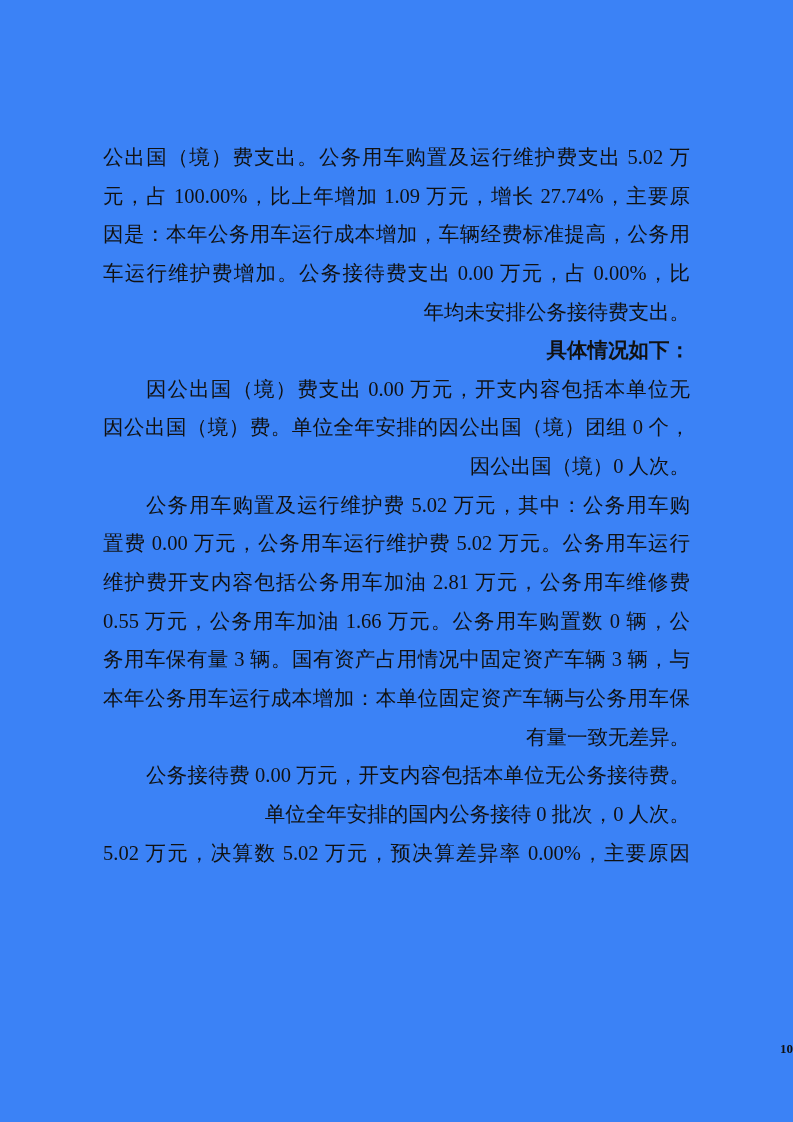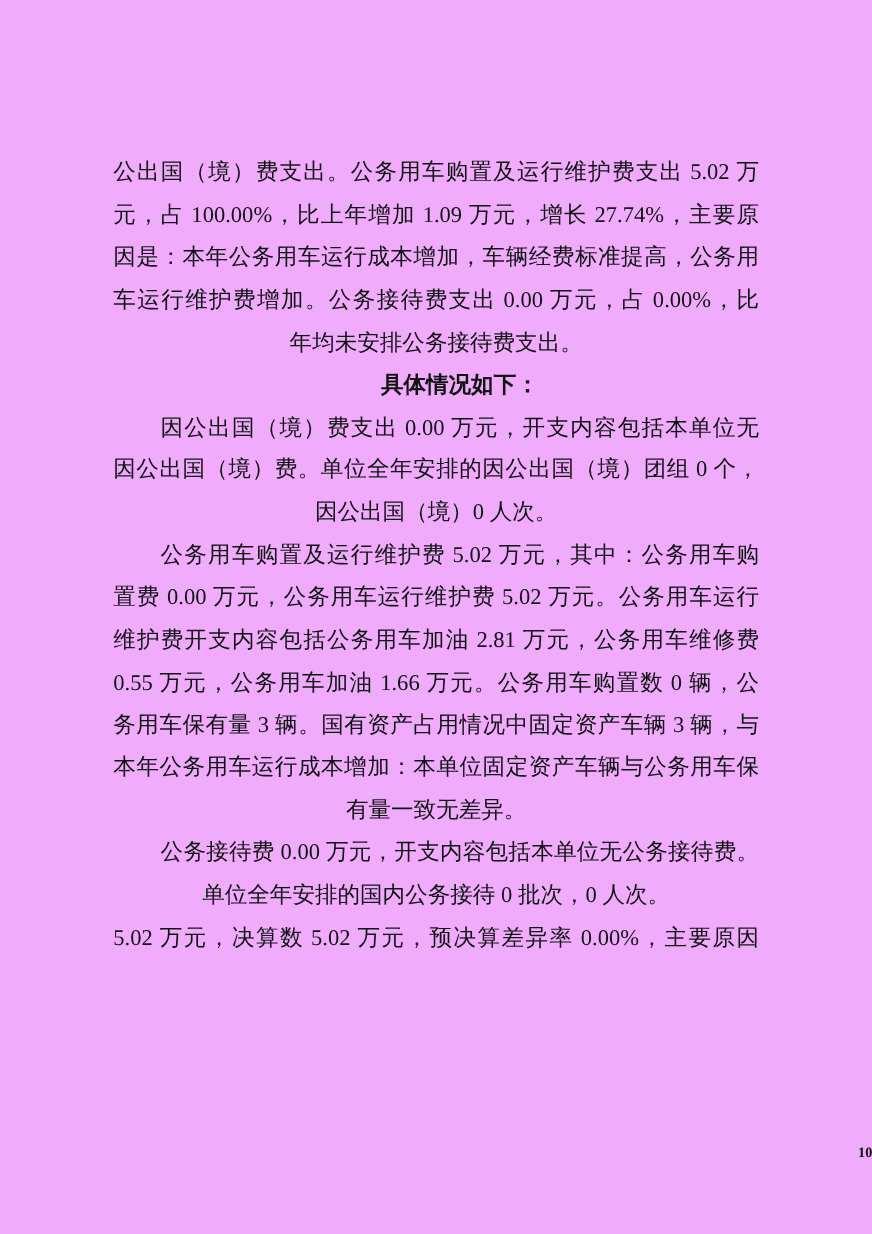--- a/index.html
+++ b/index.html
@@ -4,40 +4,40 @@
 <style>
   html, body {
     margin: 0;
     padding: 0;
     background: #ffffff;
   }
   .page {
     position: relative;
     width: 793px;
     height: 1122px;
-    background: #f0abfc;
+    background: #3b82f6;
     color: #111111;
     font-family: "Liberation Serif", "DejaVu Serif", serif;
     overflow: hidden;
   }
   .doc-body {
     position: absolute;
     left: 103px;
     top: 138px;
     width: 587px;
   }
   .paragraph {
     margin: 0;
     padding: 0;
   }
   .line {
     height: 38.65px;
     line-height: 38.65px;
     font-size: 20.5px;
-    text-align: center;
+    text-align: right;
     white-space: normal;
     color: #111111;
   }
   .line.just {
     text-align: justify;
     text-align-last: justify;
   }
   .line.indent {
     padding-left: 43px;
   }

